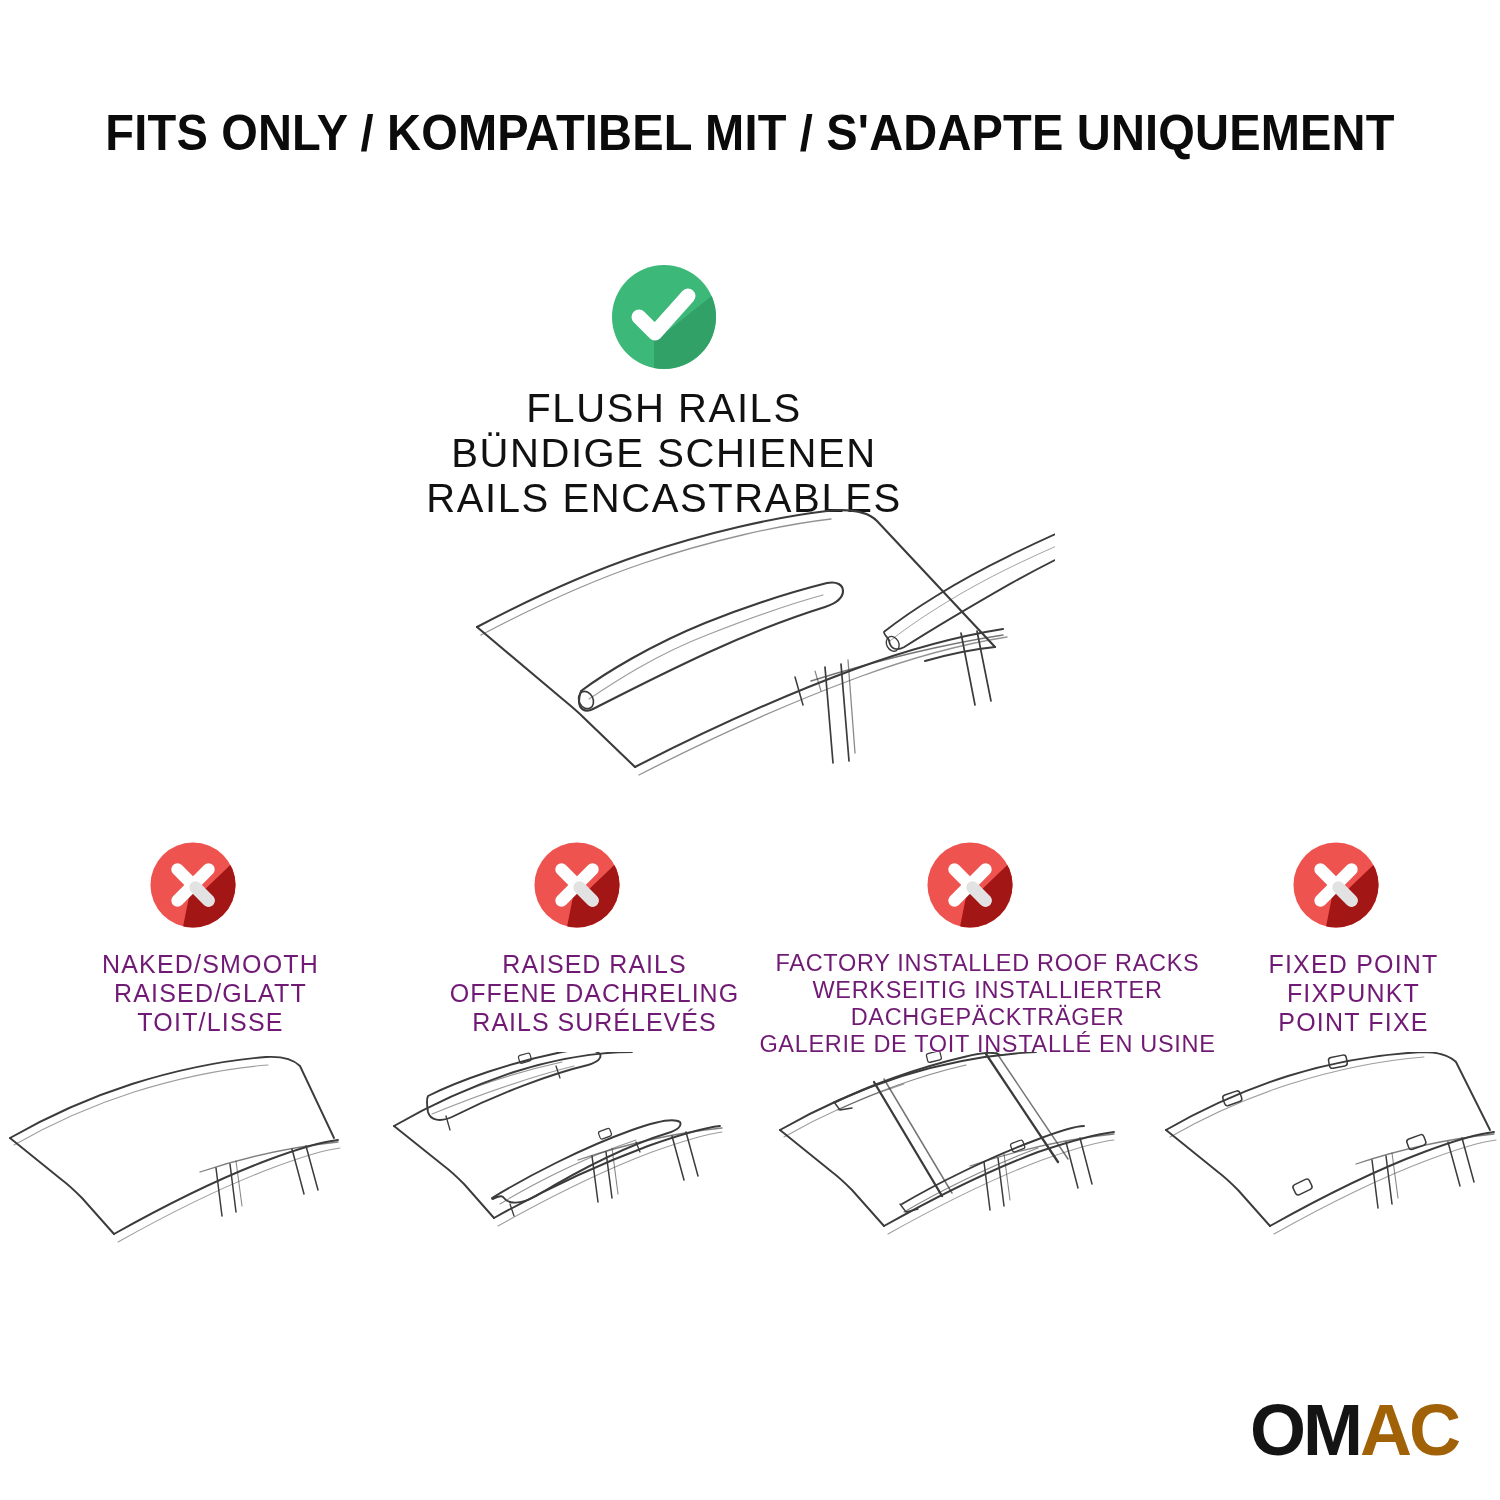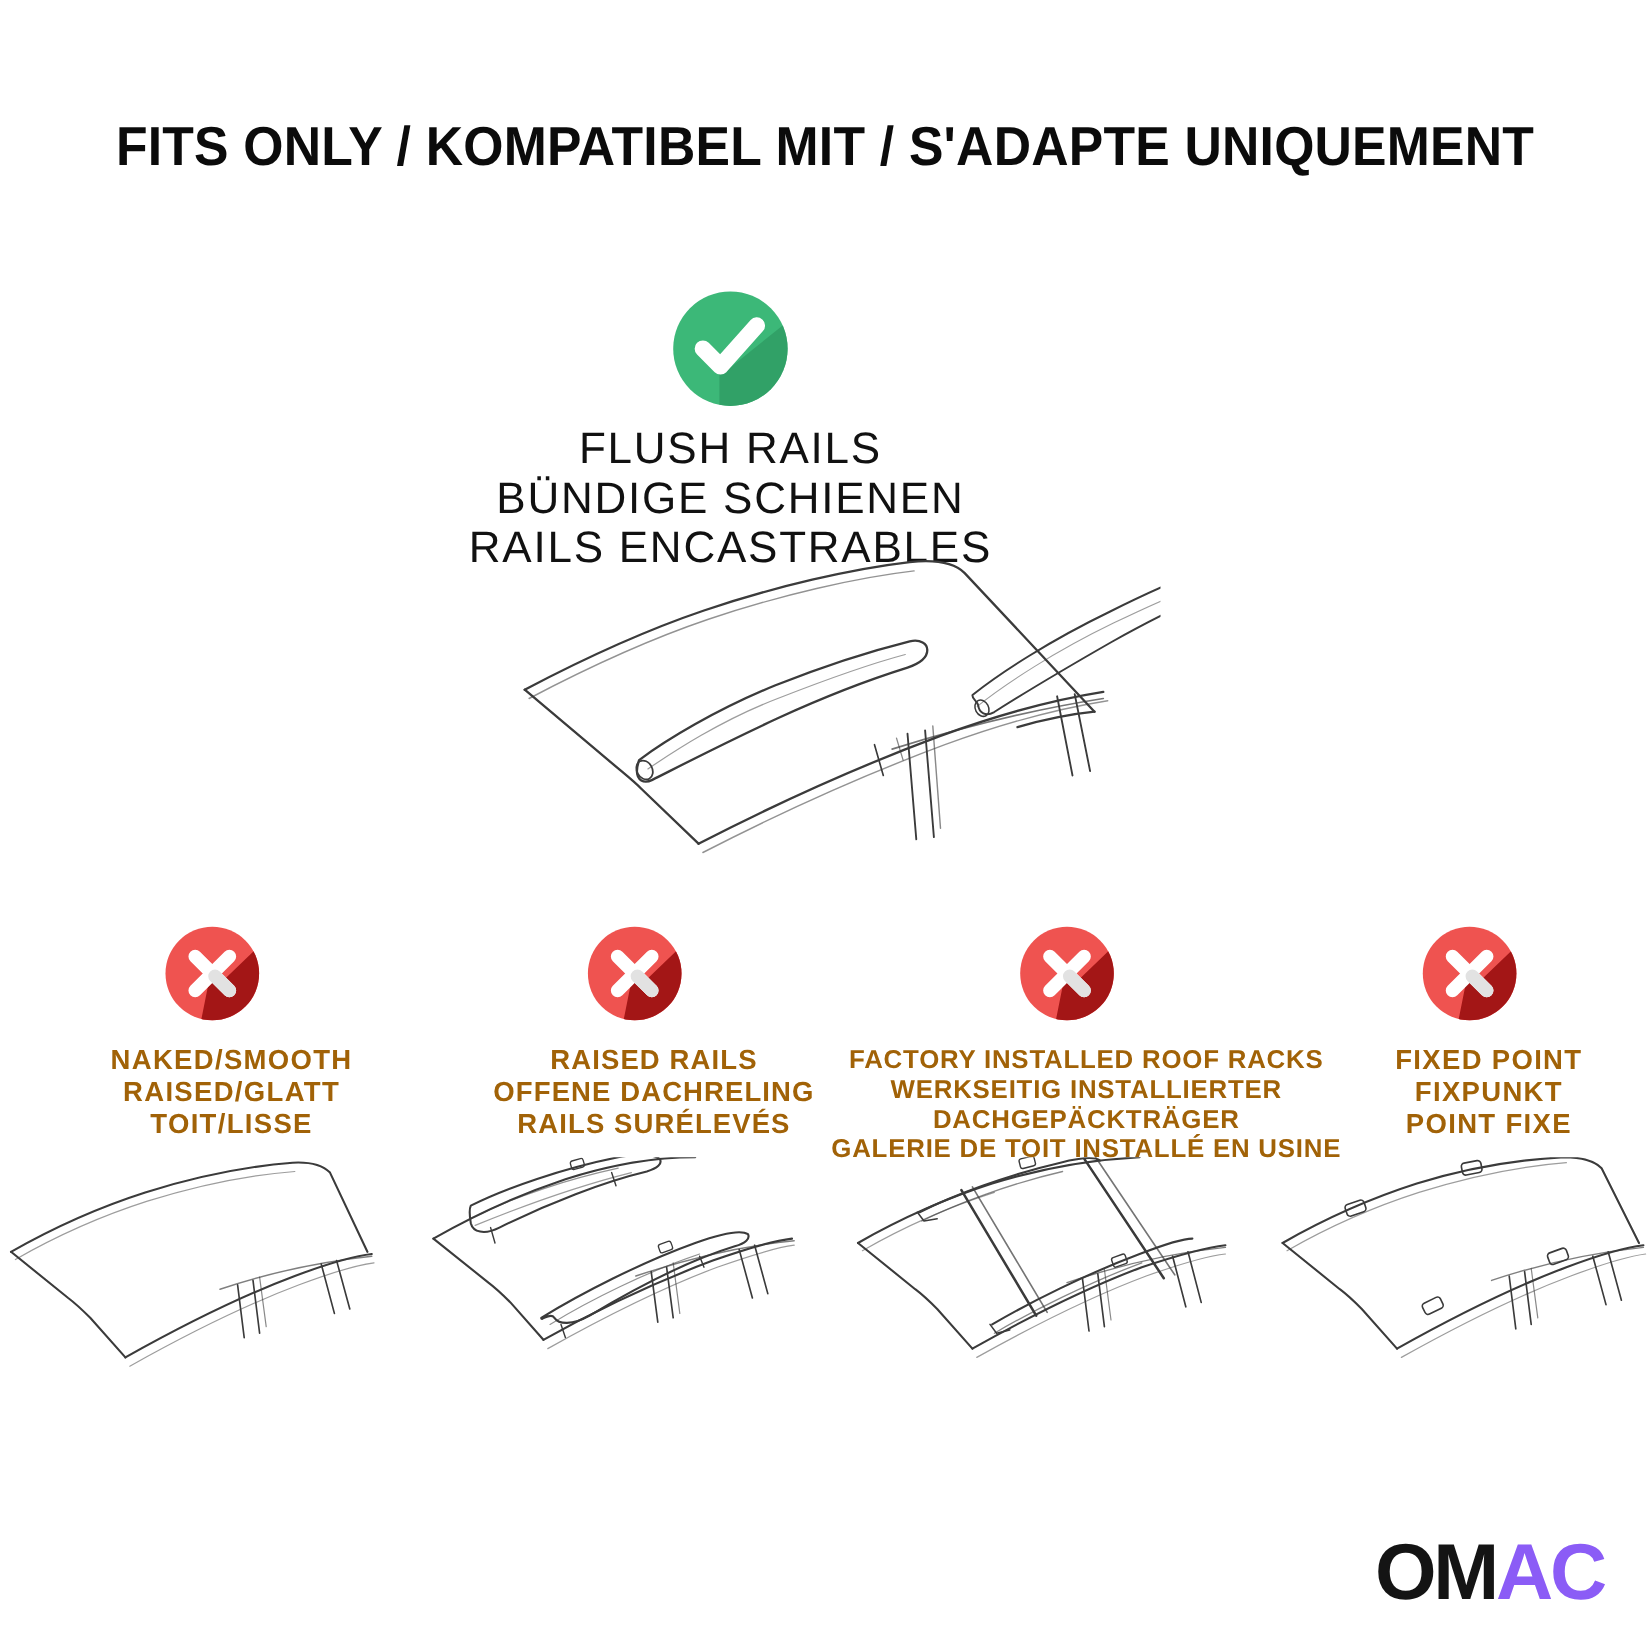--- a/index.html
+++ b/index.html
@@ -86,25 +86,25 @@
   .col-3 { width: 328px; }
 
   .x-badge { display: block; }
 
   .col-text {
     margin-top: 20px;
     text-align: center;
   }
   .col-line {
     font-family: "Liberation Sans", sans-serif;
-    font-weight: bold;
+    font-weight: normal;
     font-size: 25px;
     line-height: 29px;
     letter-spacing: 1.2px;
-    color: #a16207;
+    color: #701a75;
     white-space: nowrap;
     margin-left: 35px;
   }
   .col-1 .col-line { font-size: 23.5px; line-height: 27px; letter-spacing: 0.7px; }
   .col-2 .col-line { font-size: 25px; letter-spacing: 1.0px; }
 
   .col-illus {
     position: absolute;
     top: 215px;
   }
@@ -123,21 +123,21 @@
   }
   .logo-text {
     font-family: "Liberation Sans", sans-serif;
     font-weight: bold;
     font-size: 72px;
     letter-spacing: -3px;
     line-height: 72px;
     margin-top: 10px;
   }
   #logo-om { color: #141414; }
-  #logo-ac { color: #8b5cf6; text-align: center; }
+  #logo-ac { color: #a16207; text-align: center; }
 </style>
 </head>
 <body>
 
 <div id="page">
 
   <div id="title">FITS ONLY / KOMPATIBEL MIT / S'ADAPTE UNIQUEMENT</div>
 
   <div id="main-block">
 

